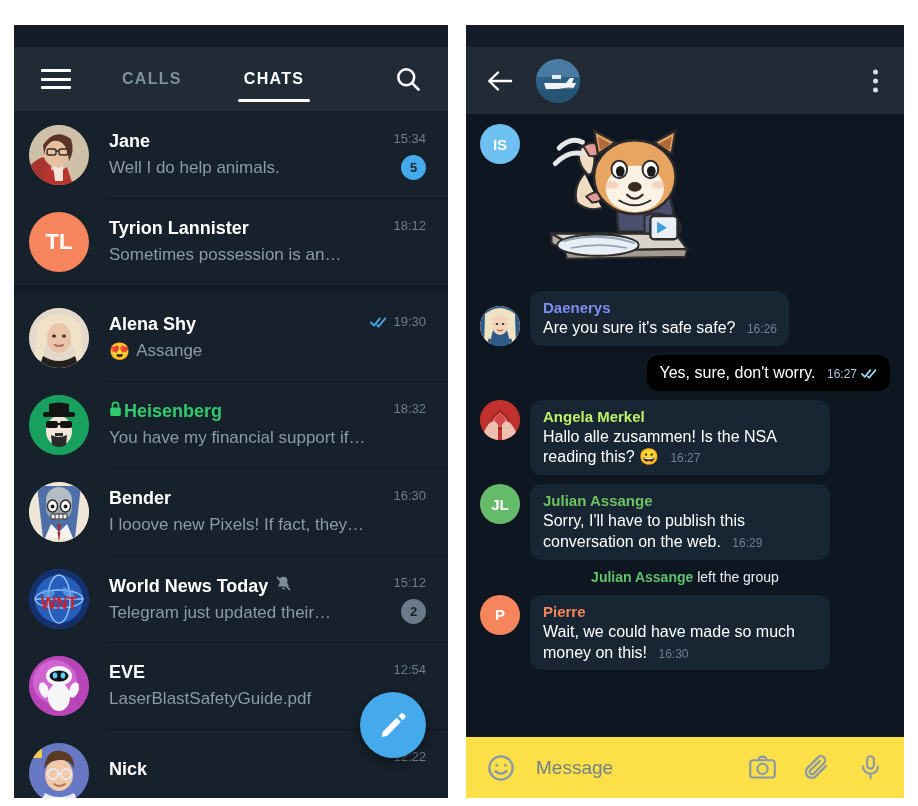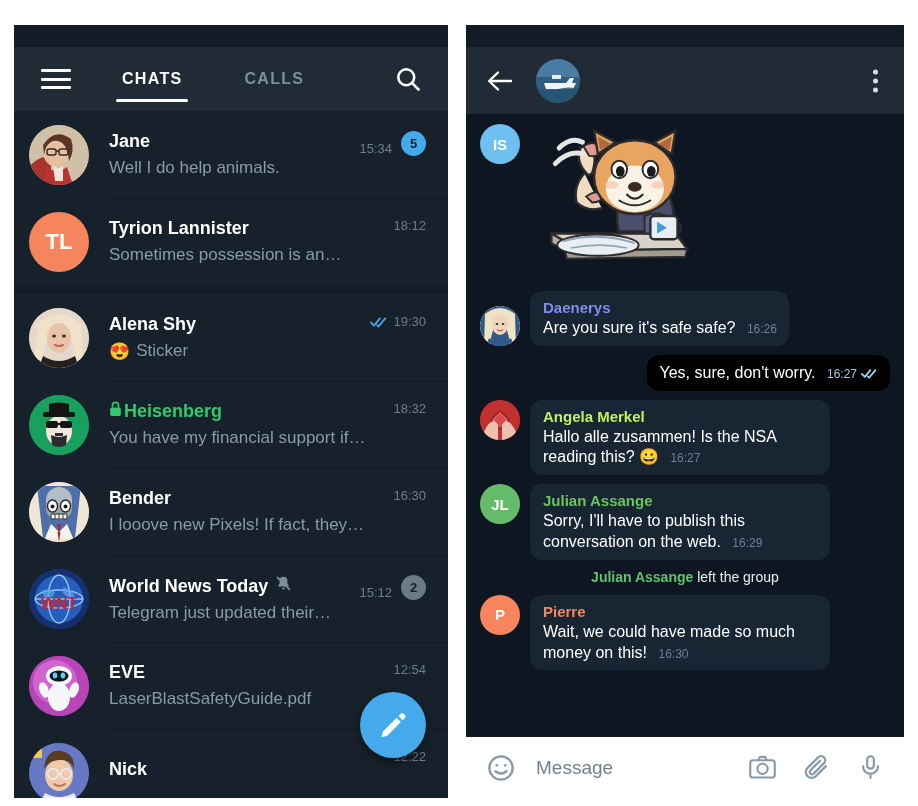--- a/index.html
+++ b/index.html
@@ -92,21 +92,21 @@
     white-space: nowrap; overflow: hidden; text-overflow: ellipsis;
   }
   .rowname.secret { color: #30ca6c; }
   .rowsub {
     font-size: 17px; color: #8a9aa8; margin-top: 6px;
     white-space: nowrap; overflow: hidden; text-overflow: ellipsis;
     display: flex; align-items: center; gap: 2px;
   }
   .rowmeta {
     position: absolute; right: 22px; top: 20px;
-    display: flex; flex-direction: row; align-items: flex-end; gap: 9px;
+    display: flex; flex-direction: column; align-items: flex-end; gap: 9px;
   }
   .rowtime { font-size: 13px; color: #6d7d8b; display: flex; align-items: center; gap: 5px; }
   .badge {
     min-width: 25px; height: 25px; border-radius: 13px;
     background: #45aaeb; color: #17212b;
     font-size: 13px; font-weight: bold;
     display: flex; align-items: center; justify-content: center;
     padding: 0 7px;
   }
   .badge.muted { background: #6a7a88; color: #17212b; }
@@ -177,21 +177,21 @@
   .sticker-wrap { margin-bottom: 6px; }
   .sticker { width: 165px; height: 152px; }
   .service {
     text-align: center; font-size: 14px; color: #e8eef3;
     margin: 3px 0 10px 0;
   }
   .service b { color: #5fc46a; }
 
   
   .inputbar {
-    height: 62px; background: #ffffff;
+    height: 62px; background: #fde047;
     display: flex; align-items: center; padding: 0 20px;
     border-top: 1px solid #101921;
   }
   .msg-placeholder {
     flex: 1; margin-left: 20px;
     font-size: 19px; color: #73818e;
   }
   .ibtn { margin-left: 26px; cursor: pointer; display: flex; }
   svg { display: block; }
 </style>
@@ -203,25 +203,25 @@
   <div class="phone" id="phone-left">
     <div class="statusbar"></div>
 
     <div class="topbar">
       <div class="hamburger">
         <span></span>
           <span></span>
           <span></span>
       </div>
       <div class="tabs">
+        <div class="tab inactive">
+          <span>CALLS</span>
+        </div>
         <div class="tab active">
           <span>CHATS</span>
-        </div>
-        <div class="tab inactive">
-          <span>CALLS</span>
         </div>
       </div>
       <div class="search-btn">
         <svg width="28" height="28" viewBox="0 0 24 24" fill="none" stroke="#ffffff" stroke-width="2.2" stroke-linecap="round">
           <circle cx="10.5" cy="10.5" r="6.8"></circle>
           <line x1="15.6" y1="15.6" x2="21" y2="21"></line>
         </svg>
       </div>
     </div>
 
@@ -285,21 +285,21 @@
             <path d="M26 37 Q30 39 34 37" stroke="#b4655c" stroke-width="2" fill="none" stroke-linecap="round"></path>
             <path d="M14 48 Q30 58 46 48 L50 60 L10 60Z" fill="#23201e"></path>
           </svg>
         </div>
         <div class="rowbody">
           <div class="rowtop">
             <div class="rowname">Alena Shy</div>
           </div>
           <div class="rowsub">
             <span style="margin-right:4px;">😍</span>
-            <span>Sticker</span>
+            <span>Assange</span>
           </div>
         </div>
         <div class="rowmeta">
           <div class="rowtime">
             <span>
               <svg width="18" height="12" viewBox="0 0 20 12" fill="none" stroke="#45aaeb" stroke-width="2" stroke-linecap="round" stroke-linejoin="round">
                 <polyline points="1,6.5 4.5,10 11,2"></polyline>
                 <polyline points="8,9.5 9.5,11 17,2"></polyline>
               </svg>
             </span>

